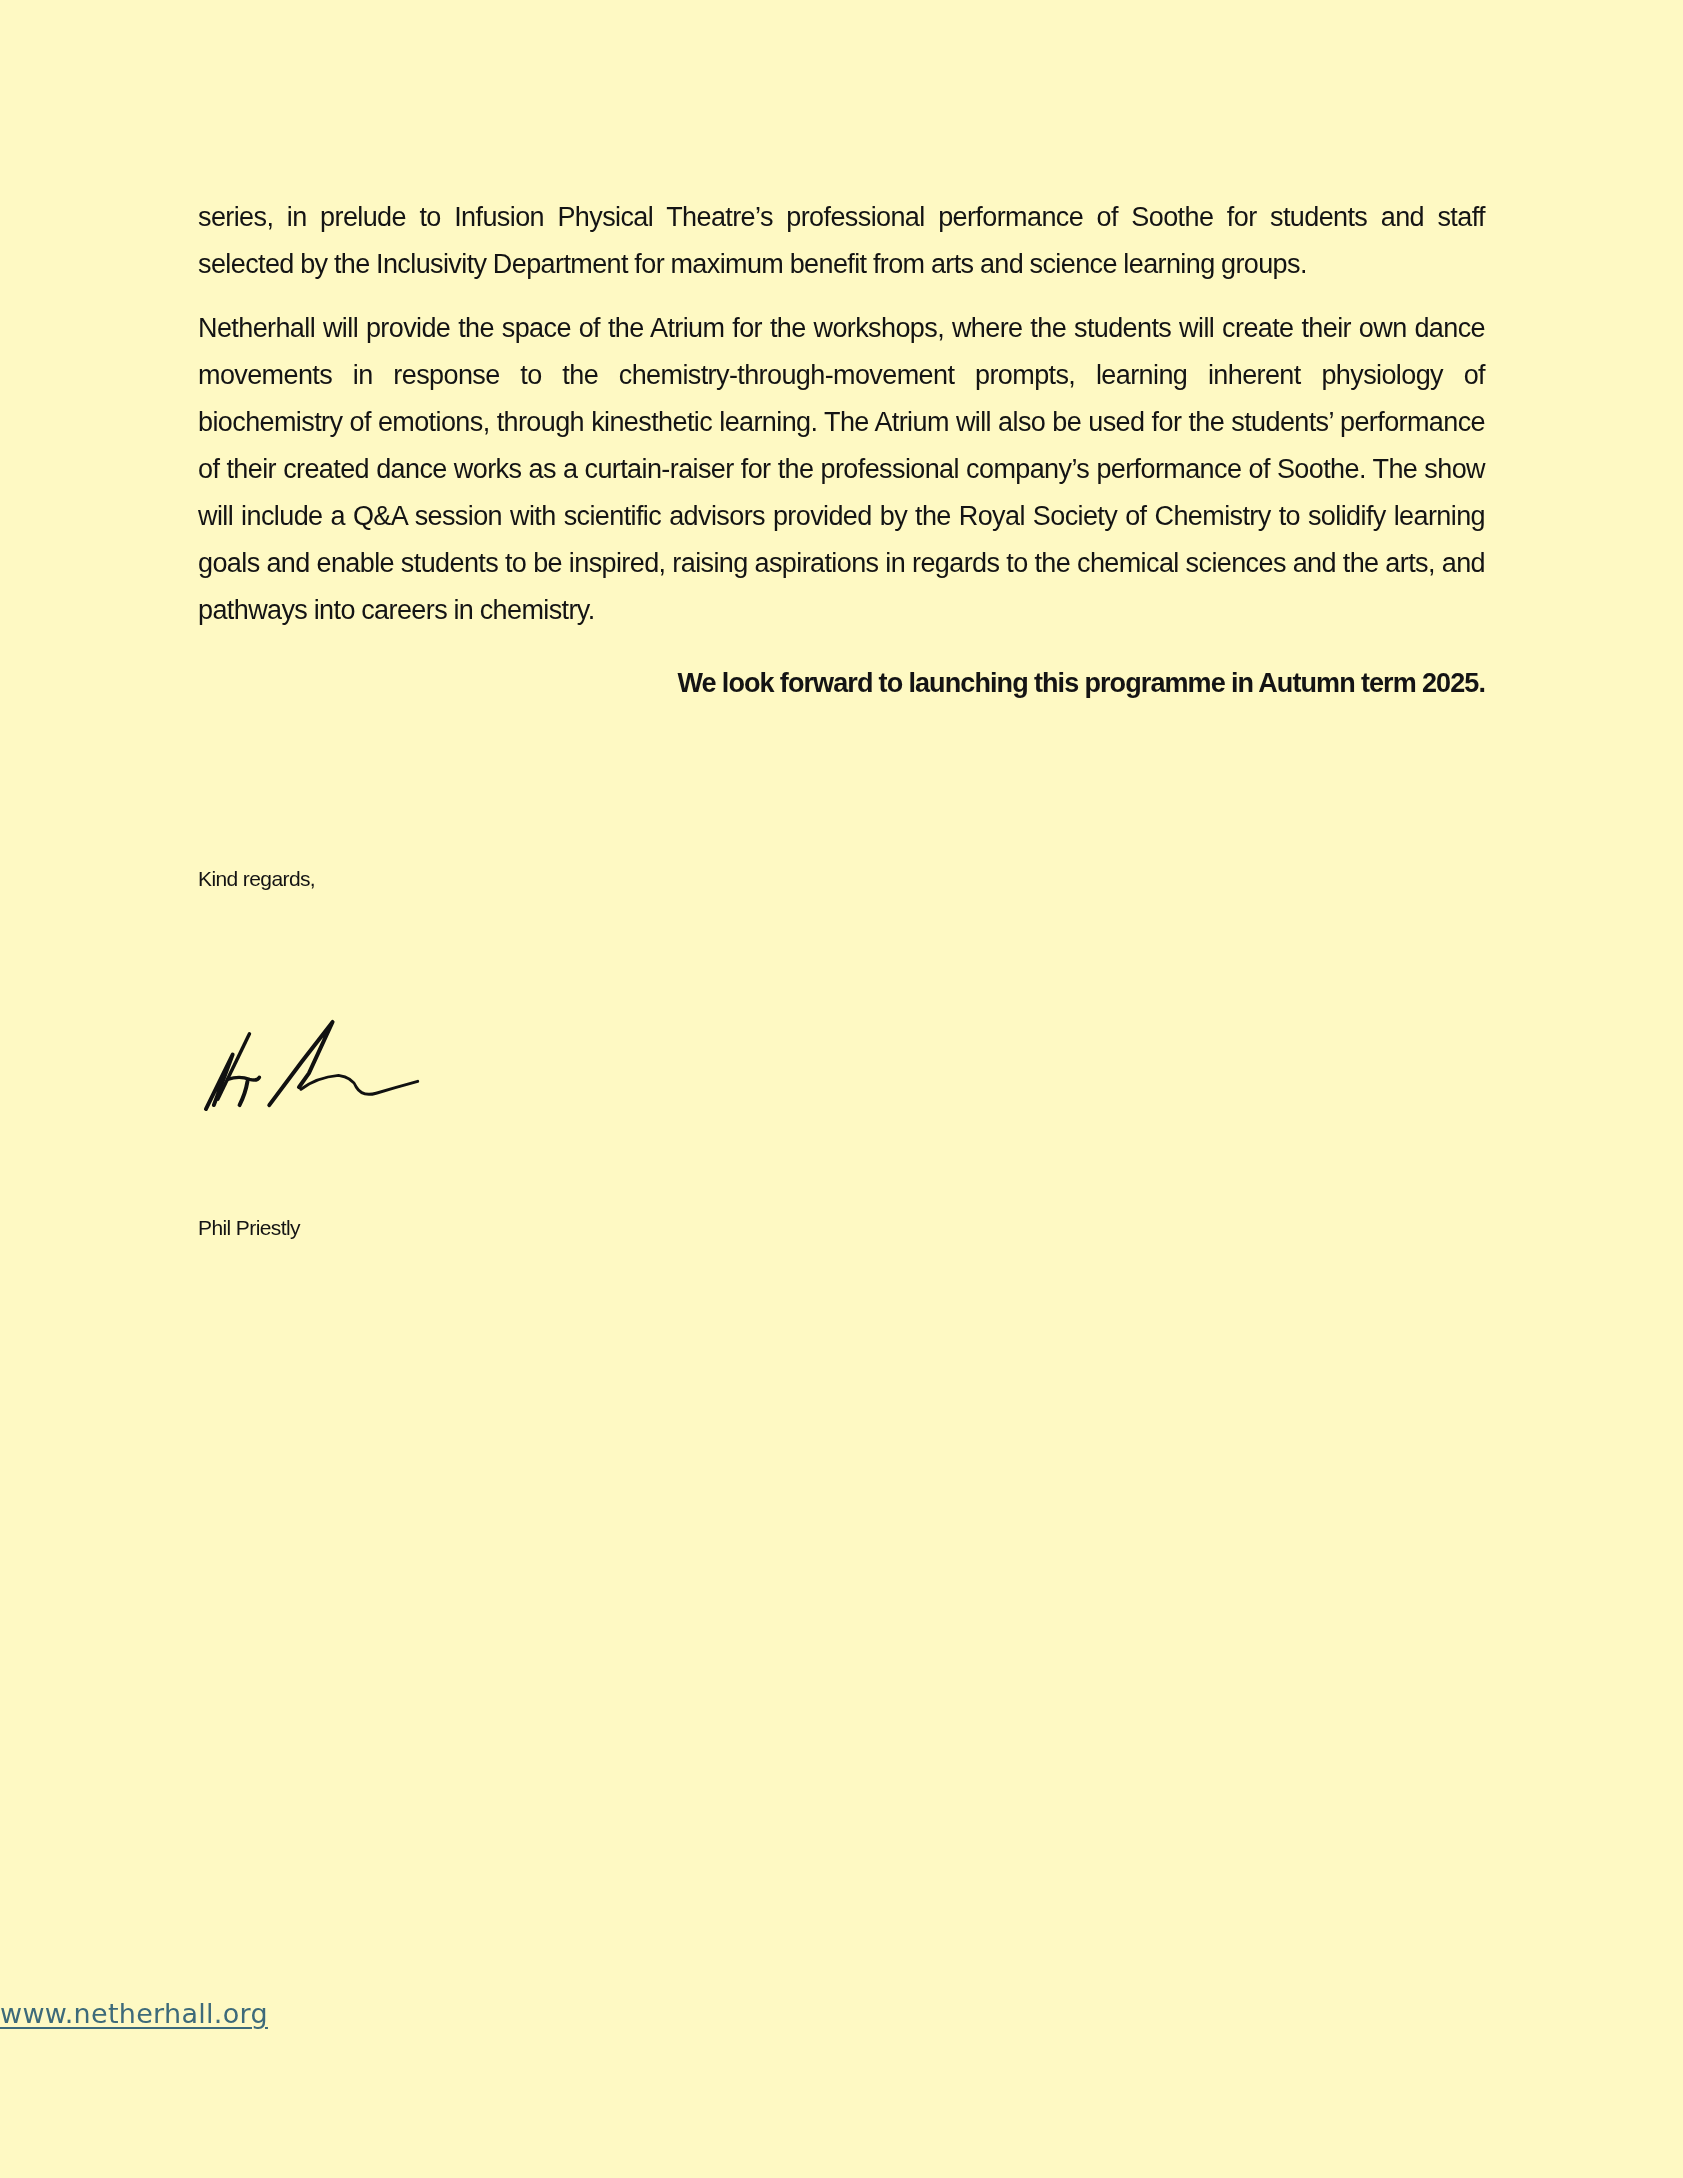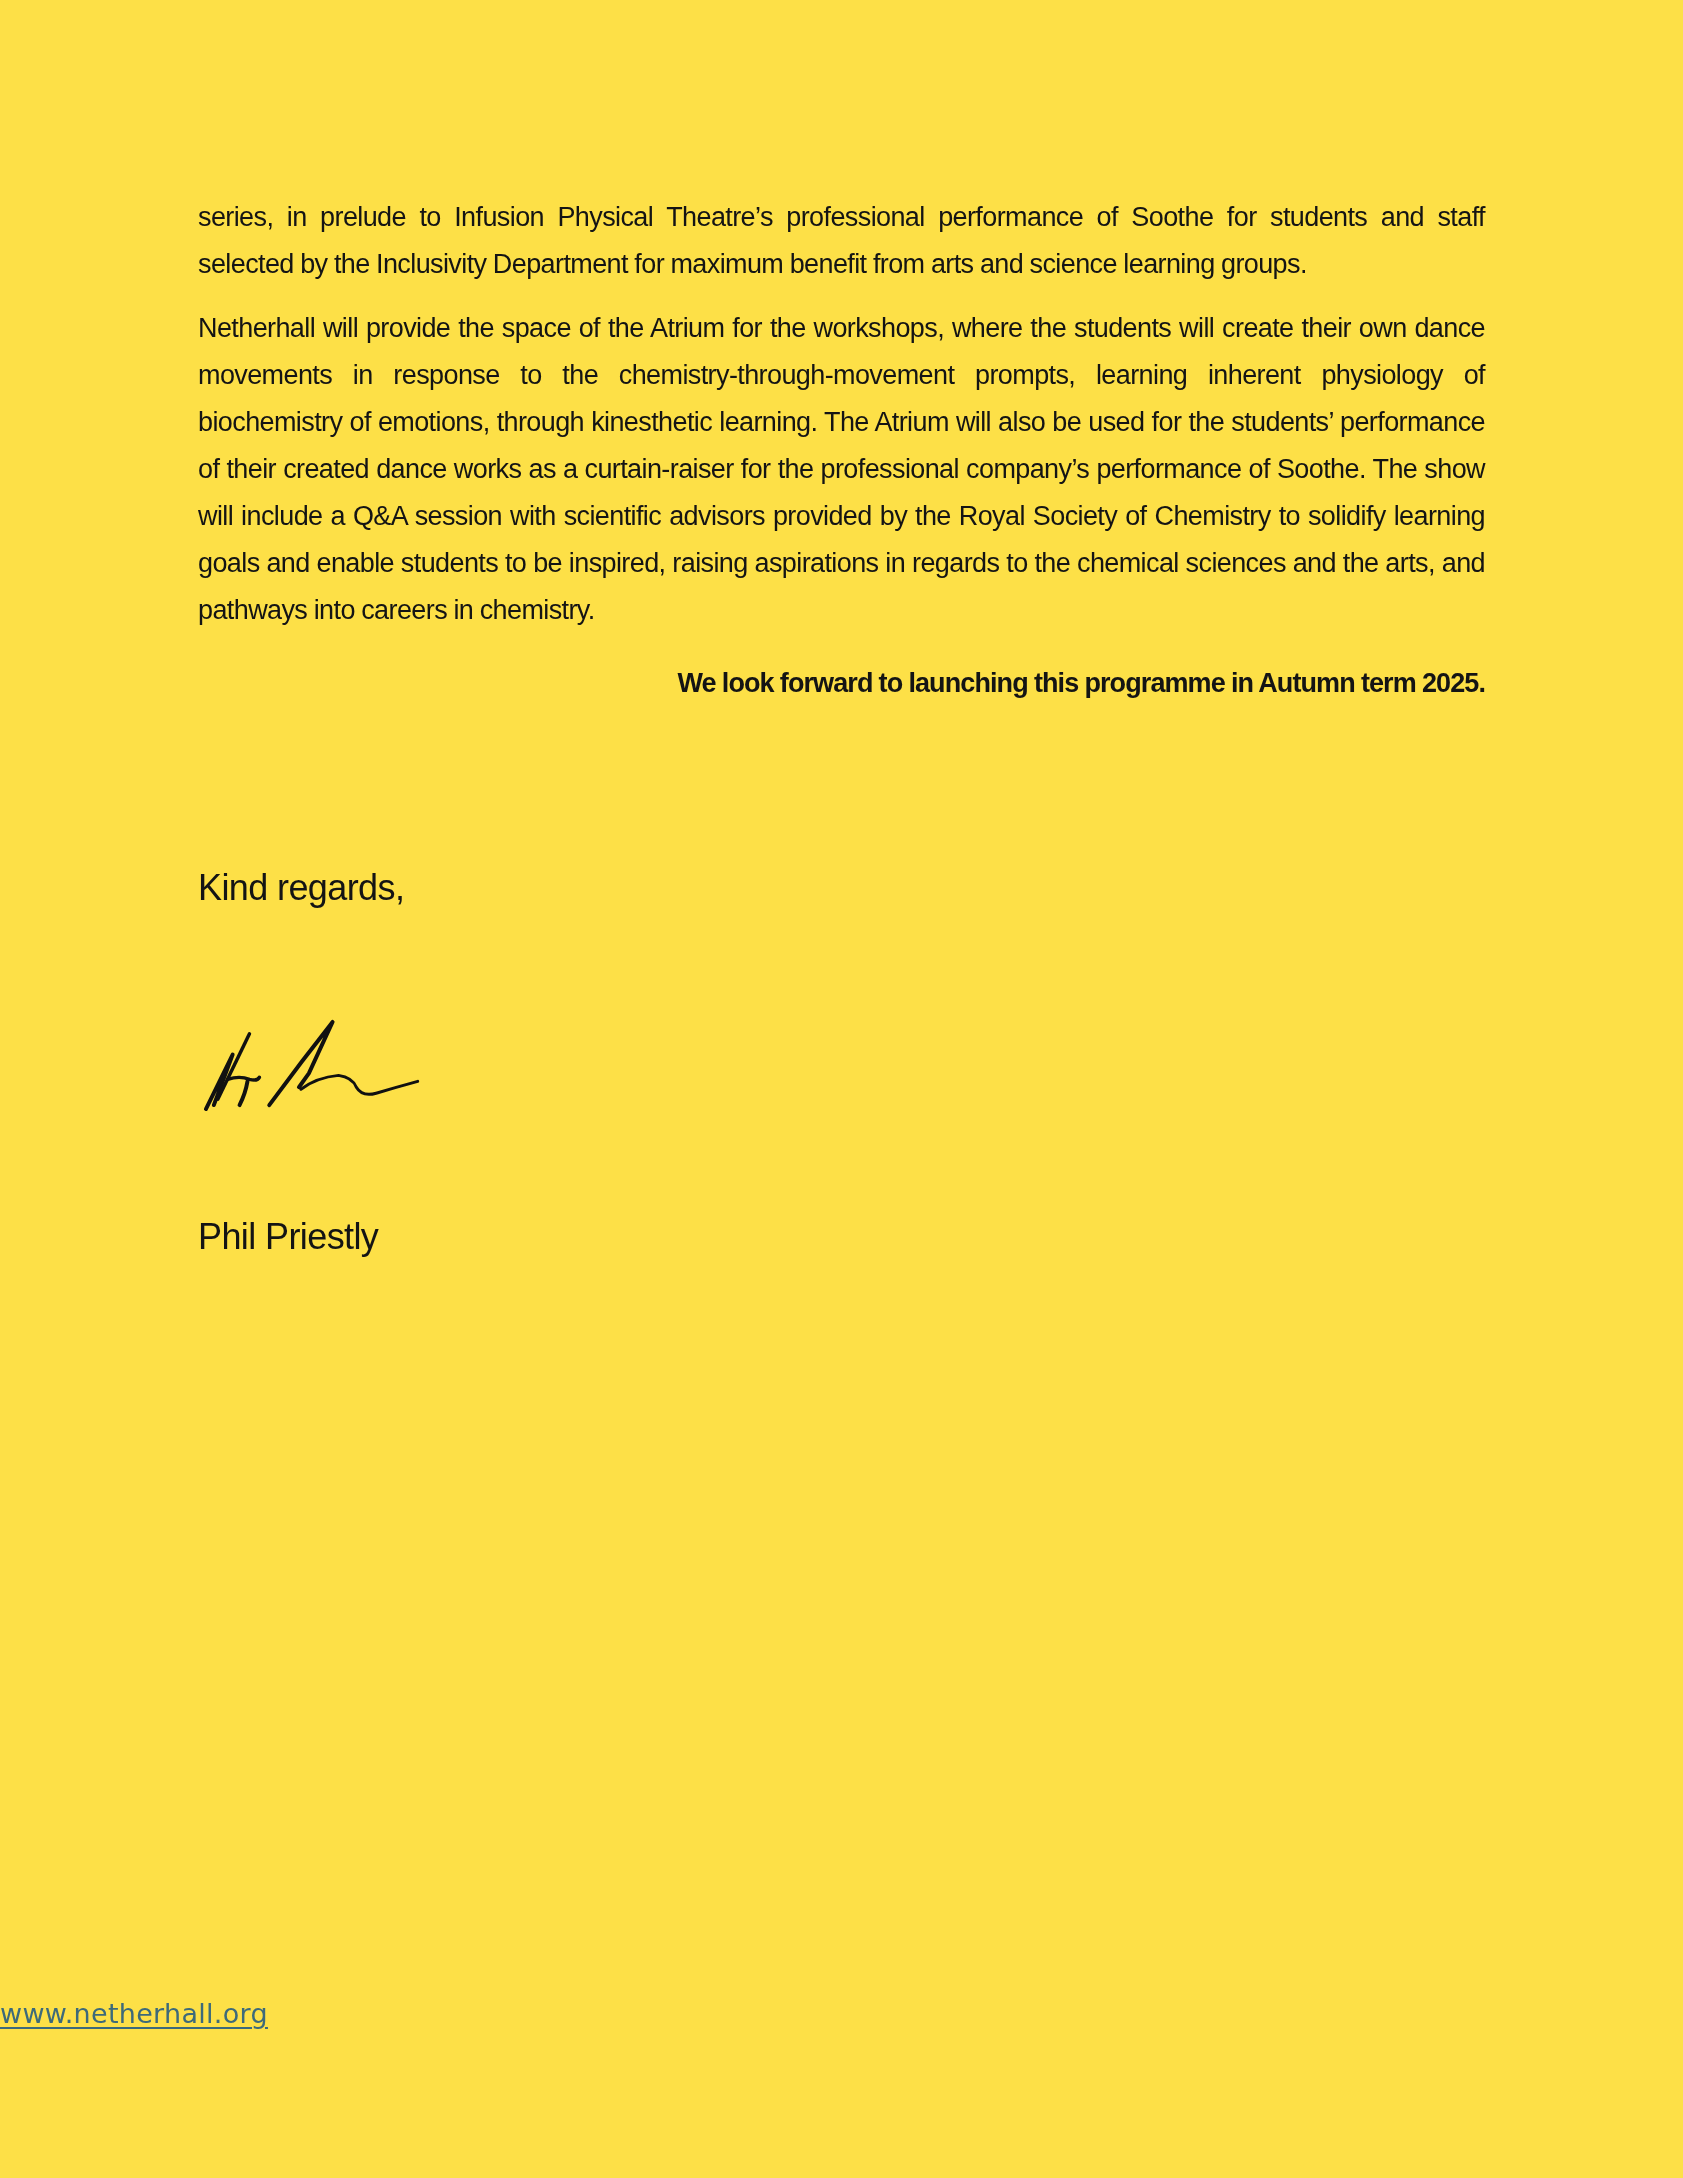--- a/index.html
+++ b/index.html
@@ -12,21 +12,21 @@
       height: 2178px;
       position: relative;
       overflow: hidden;
       font-family: "Liberation Sans", sans-serif;
       color: #141414;
     }
     .page {
       position: absolute;
       left: 0; top: 0;
       width: 1683px; height: 2178px;
-      background: #fde047;
+      background: #fef9c3;
     }
     .body-text {
       position: absolute;
       left: 198px;
       width: 1287px;
       font-size: 27px;
       line-height: 47px;
       text-align: justify;
       letter-spacing: -0.6px;
       word-spacing: -0.5px;
@@ -36,21 +36,21 @@
     #para2 { top: 305px; }
     #para3 {
       top: 660px;
       font-weight: bold;
       text-align: right;
       letter-spacing: -0.9px;
     }
     .closing {
       position: absolute;
       left: 198px;
-      font-size: 36px;
+      font-size: 21px;
       letter-spacing: -0.6px;
       margin: 0;
     }
     #closing { top: 867px; }
     #signatory { top: 1216px; }
     .signature {
       position: absolute;
       left: 198px;
       top: 1010px;
       width: 287px;

